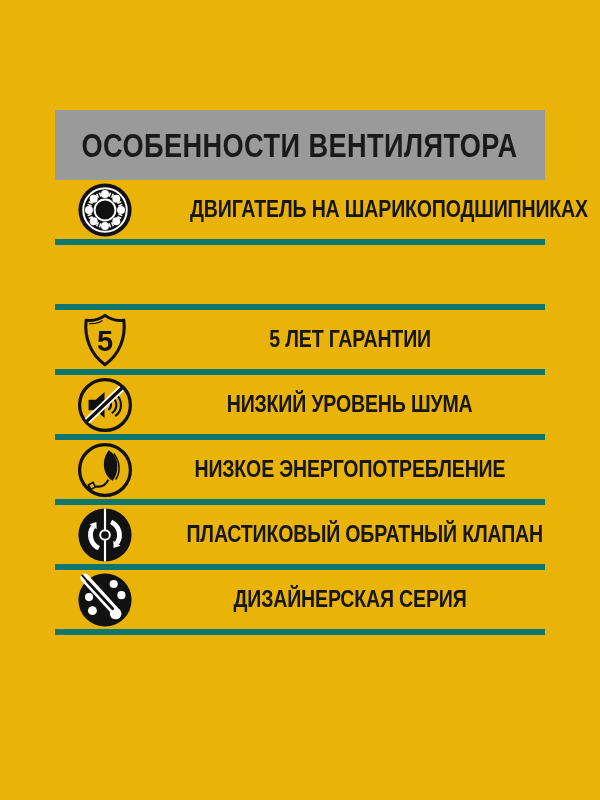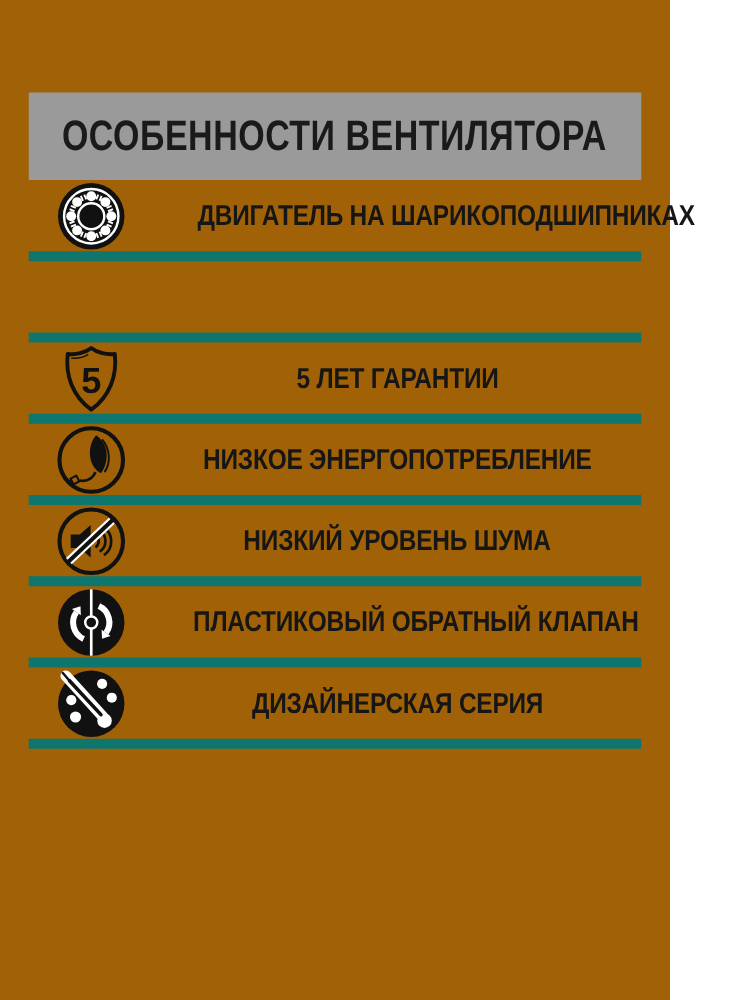--- a/index.html
+++ b/index.html
@@ -2,35 +2,35 @@
 <html><head>
 <meta charset="utf-8">
 <style>
   html,body{margin:0;padding:0;}
   body{
     width:600px;height:800px;
     background:#ffffff;
     font-family:"Liberation Sans", sans-serif;
     -webkit-font-smoothing:antialiased;
   }
-  .page{width:536px;height:800px;box-sizing:border-box;padding-top:74px;background:#a16207;}
+  .page{width:600px;height:800px;box-sizing:border-box;padding-top:110px;background:#eab308;}
   .content{width:490px;margin:0 auto;}
   .header{
     height:70px;background:#9a9a9a;
     display:flex;align-items:center;justify-content:center;
   }
   .header-title{
     font-size:34px;font-weight:bold;color:#1a1a1a;
     white-space:nowrap;display:inline-block;
     transform:scaleX(0.8);transform-origin:center;
     letter-spacing:0.5px;
   }
   .feature-row{
     height:65px;box-sizing:border-box;
-    border-bottom:8px solid #0f766e;
+    border-bottom:6px solid #0f766e;
     display:flex;align-items:center;
   }
   .icon-cell{
     width:100px;flex:0 0 100px;
     display:flex;align-items:center;justify-content:center;
   }
   .label-cell{
     flex:1;text-align:center;
   }
   .label-cell span{
@@ -116,46 +116,46 @@
         </svg>
       </div>
       <div class="label-cell"><span>5 ЛЕТ ГАРАНТИИ</span></div>
     </div>
 
 
     <div class="feature-row">
       <div class="icon-cell">
         <svg viewBox="0 0 60 60" width="58" height="58" aria-hidden="true">
           <circle cx="30" cy="30" r="26.3" fill="none" stroke="#111" stroke-width="3.4"></circle>
+          <path d="M13 24.5 H20.5 L29.5 16.5 V43.5 L20.5 35.5 H13 Z" fill="#111"></path>
+          <path d="M33.5 25 a6 6 0 0 1 0 10" fill="none" stroke="#111" stroke-width="2.2"></path>
+          <path d="M37 21.5 a10 10 0 0 1 0 17" fill="none" stroke="#111" stroke-width="2.2"></path>
+          <path d="M40.5 18.5 a14 14 0 0 1 0 23" fill="none" stroke="#111" stroke-width="2.2"></path>
+          <line x1="11.5" y1="46.5" x2="47" y2="13" stroke="#fff" stroke-width="7"></line>
+          <line x1="11.5" y1="46.5" x2="47" y2="13" stroke="#111" stroke-width="3.4" stroke-linecap="round"></line>
+        </svg>
+      </div>
+      <div class="label-cell"><span>НИЗКИЙ УРОВЕНЬ ШУМА</span></div>
+    </div>
+
+    <div class="feature-row">
+      <div class="icon-cell">
+        <svg viewBox="0 0 60 60" width="58" height="58" aria-hidden="true">
+          <circle cx="30" cy="30" r="26.3" fill="none" stroke="#111" stroke-width="3.4"></circle>
           <path d="M34 9.5 C43.5 15.5 46 30 38 41 C28 36 25.5 19.5 34 9.5 Z" fill="#111"></path>
           <path d="M39 13 C45.5 21 46.5 32 41 40" fill="none" stroke="#111" stroke-width="1.6"></path>
           <path d="M33.5 40 C31 45.5 26 48 20.5 47" fill="none" stroke="#111" stroke-width="2.2"></path>
           <g transform="rotate(-28 16.5 46.5)">
             <rect x="13.8" y="43.8" width="5.4" height="5.4" fill="none" stroke="#111" stroke-width="1.7"></rect>
             <line x1="13.8" y1="45.2" x2="10.4" y2="45.2" stroke="#111" stroke-width="1.5"></line>
             <line x1="13.8" y1="47.9" x2="10.4" y2="47.9" stroke="#111" stroke-width="1.5"></line>
           </g>
         </svg>
       </div>
       <div class="label-cell"><span>НИЗКОЕ ЭНЕРГОПОТРЕБЛЕНИЕ</span></div>
-    </div>
-
-    <div class="feature-row">
-      <div class="icon-cell">
-        <svg viewBox="0 0 60 60" width="58" height="58" aria-hidden="true">
-          <circle cx="30" cy="30" r="26.3" fill="none" stroke="#111" stroke-width="3.4"></circle>
-          <path d="M13 24.5 H20.5 L29.5 16.5 V43.5 L20.5 35.5 H13 Z" fill="#111"></path>
-          <path d="M33.5 25 a6 6 0 0 1 0 10" fill="none" stroke="#111" stroke-width="2.2"></path>
-          <path d="M37 21.5 a10 10 0 0 1 0 17" fill="none" stroke="#111" stroke-width="2.2"></path>
-          <path d="M40.5 18.5 a14 14 0 0 1 0 23" fill="none" stroke="#111" stroke-width="2.2"></path>
-          <line x1="11.5" y1="46.5" x2="47" y2="13" stroke="#fff" stroke-width="7"></line>
-          <line x1="11.5" y1="46.5" x2="47" y2="13" stroke="#111" stroke-width="3.4" stroke-linecap="round"></line>
-        </svg>
-      </div>
-      <div class="label-cell"><span>НИЗКИЙ УРОВЕНЬ ШУМА</span></div>
     </div>
 
     <div class="feature-row">
       <div class="icon-cell">
         <svg viewBox="0 0 60 60" width="58" height="58" aria-hidden="true">
           <circle cx="30" cy="30" r="27.5" fill="#111"></circle>
           <rect x="28.9" y="2.5" width="2.2" height="55" fill="#fff"></rect>
           <path d="M23.7 43.6 A 15 15 0 0 1 17.7 21.4" fill="none" stroke="#fff" stroke-width="5"></path>
           <polygon points="21.1,16.5 14,18.8 21.4,24" fill="#fff"></polygon>
           <path d="M36.3 16.4 A 15 15 0 0 1 42.3 38.6" fill="none" stroke="#fff" stroke-width="5"></path>

